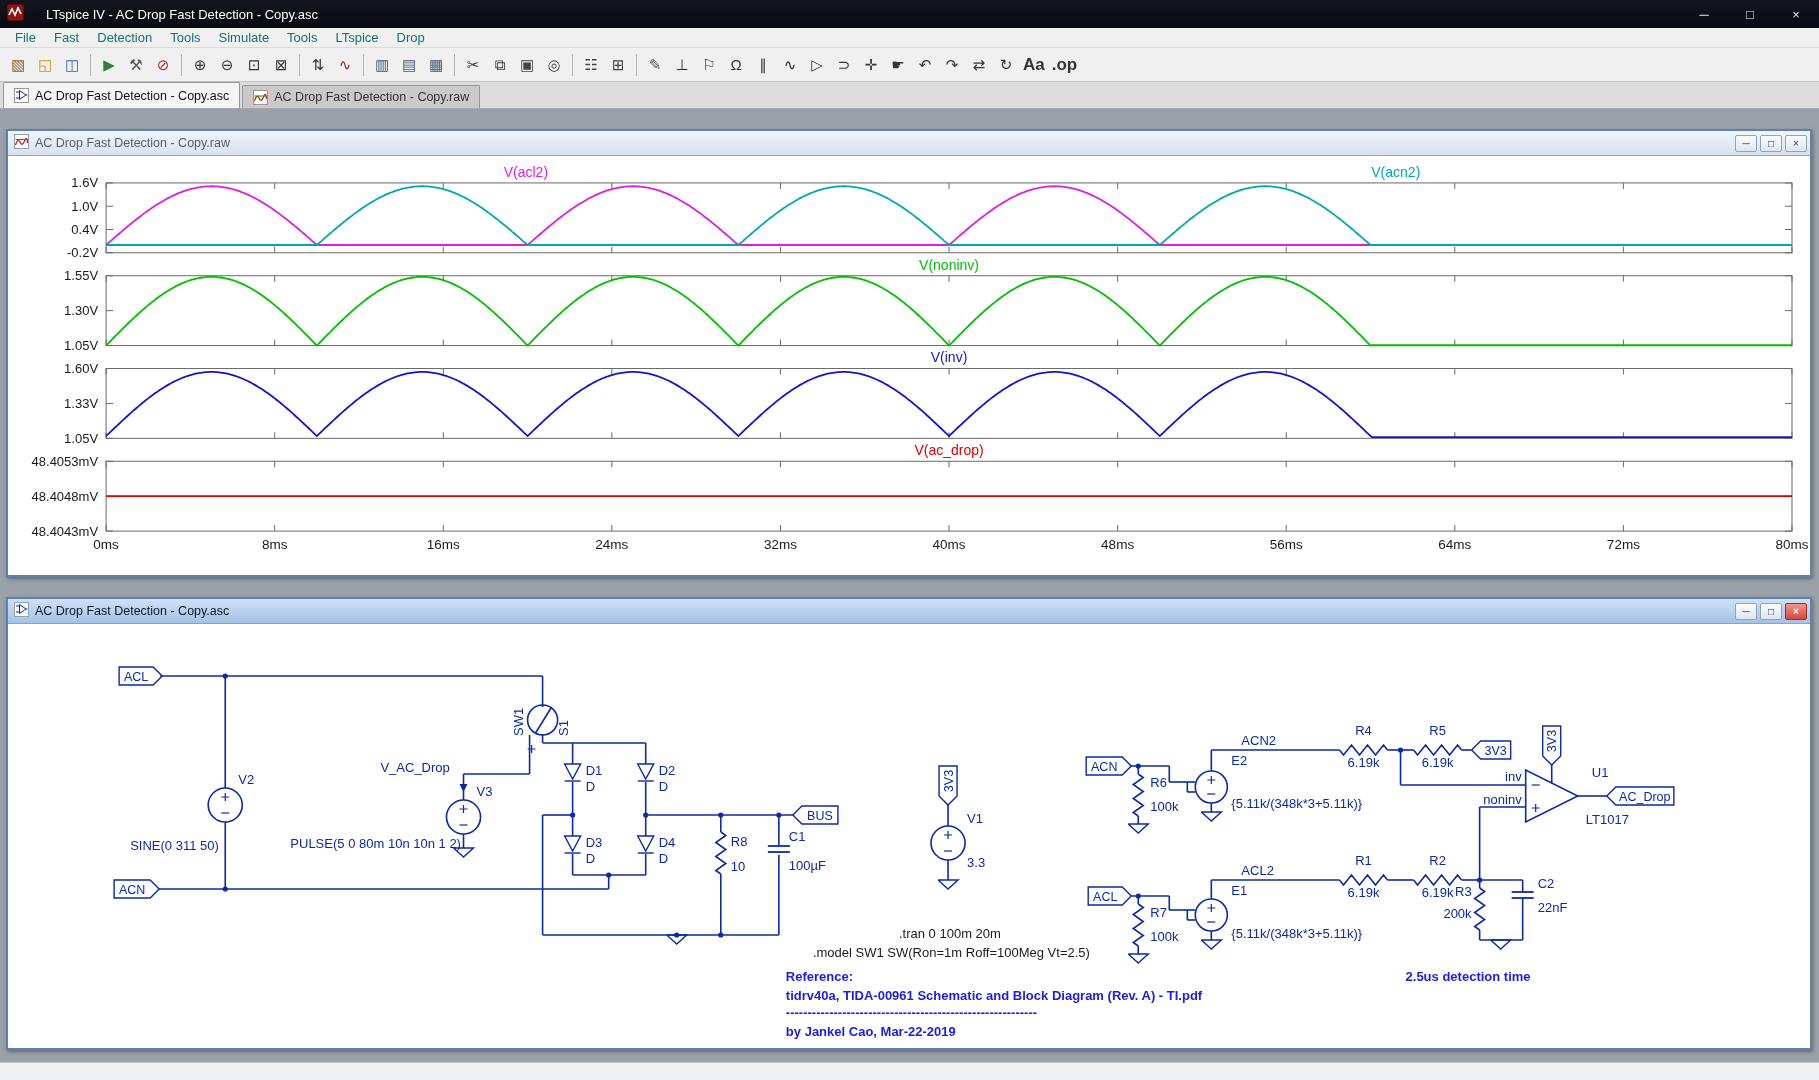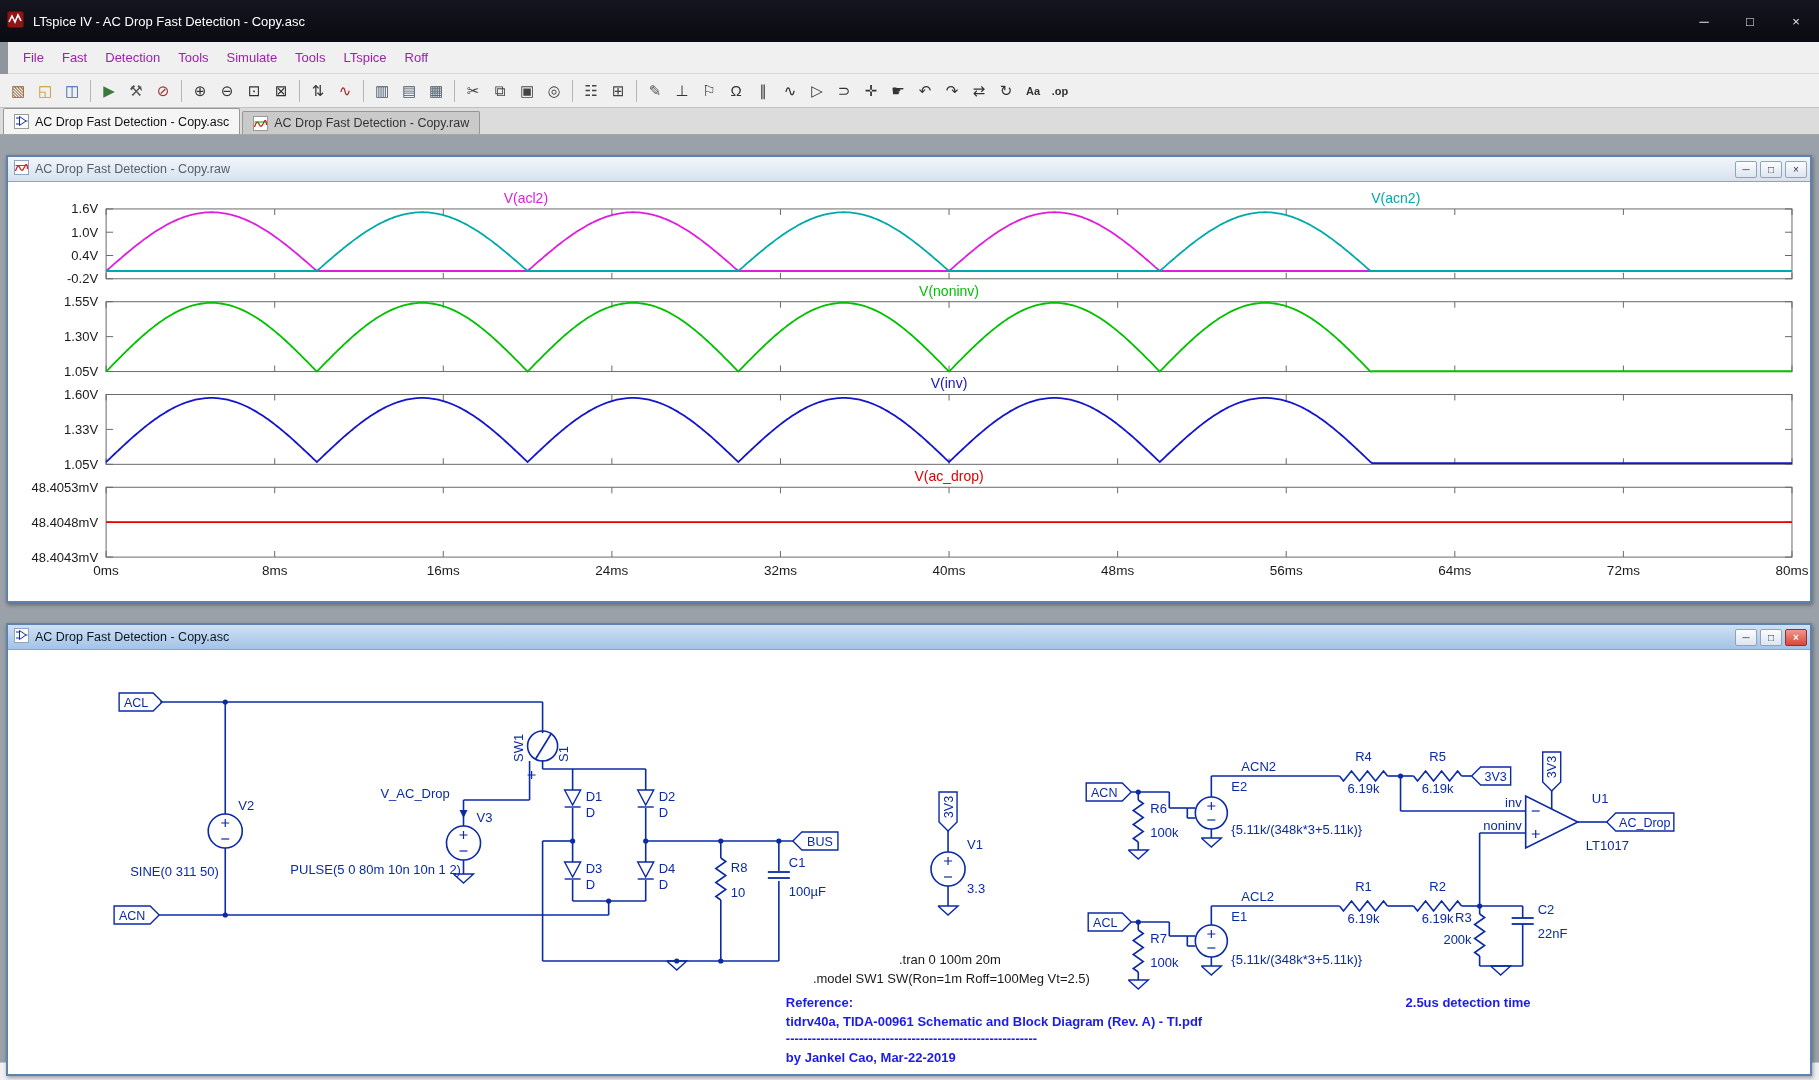--- a/index.html
+++ b/index.html
@@ -1,32 +1,32 @@
 <!DOCTYPE html>
 <html><head>
 <meta charset="utf-8">
 <style>
   * { margin:0; padding:0; box-sizing:border-box; }
   html,body { width:1819px; height:1080px; overflow:hidden; }
   body { font-family:"Liberation Sans", sans-serif; background:#8f959d; }
   .app { width:1819px; height:1080px; display:flex; flex-direction:column; }
 
   
-  .titlebar { height:42px; background:linear-gradient(#15151f,#0a0a12); color:#fff; display:flex; align-items:center; gap:9px; padding-left:7px; font-size:13px; flex:0 0 auto; }
+  .titlebar { height:28px; background:linear-gradient(#15151f,#0a0a12); color:#fff; display:flex; align-items:center; gap:22px; padding-left:7px; font-size:13px; flex:0 0 auto; }
   .win-controls { margin-left:auto; display:flex; height:100%; }
   .wc { width:46px; display:flex; align-items:center; justify-content:center; font-size:13px; color:#eaeaea; }
 
   
-  .menubar { height:32px; background:#f0f0f0; border-bottom:1px solid #dadada; display:flex; align-items:center; padding-left:6px; font-size:13px; color:#a21caf; flex:0 0 auto;margin-left:8px; }
+  .menubar { height:20px; background:#f0f0f0; border-bottom:1px solid #dadada; display:flex; align-items:center; padding-left:6px; font-size:13px; color:#0f766e; flex:0 0 auto; }
   .menu-item { padding:4px 9px; }
 
   
   .toolbar { height:34px; background:#f0f0f0; border-bottom:1px solid #c2c2c2; display:flex; align-items:center; padding-left:5px; gap:1px; flex:0 0 auto; }
   .tbtn { min-width:26px; height:26px; display:flex; align-items:center; justify-content:center; font-size:15px; border:1px solid transparent; border-radius:2px; padding:0 2px; }
-  .tbtn.small-text { font-size:11px; font-weight:bold; }
+  .tbtn.small-text { font-size:17px; font-weight:bold; }
   .tsep { width:1px; height:22px; background:#b5b5b5; margin:0 4px; flex:0 0 auto; }
 
   
   .tabbar { height:27px; background:#dcdcdc; border-bottom:1px solid #a6a6a6; display:flex; align-items:flex-end; padding-left:3px; gap:2px; flex:0 0 auto; }
   .tab { display:flex; align-items:center; gap:6px; height:23px; padding:0 10px; font-size:12.5px; color:#333; background:#cacaca; border:1px solid #979797; border-bottom:none; border-radius:2px 2px 0 0; }
   .tab.active { background:#f5f5f5; height:26px; color:#111; }
   .tab-icon { display:flex; }
 
   
   .mdi { flex:1 1 auto; position:relative; background:#9aa1a9; }
@@ -66,21 +66,21 @@
   </div>
 
   <div class="menubar" id="menubar">
       <div class="menu-item">File</div>
       <div class="menu-item">Fast</div>
       <div class="menu-item">Detection</div>
       <div class="menu-item">Tools</div>
       <div class="menu-item">Simulate</div>
       <div class="menu-item">Tools</div>
       <div class="menu-item">LTspice</div>
-      <div class="menu-item">Roff</div>
+      <div class="menu-item">Drop</div>
     </div>
 
   <div class="toolbar" id="toolbar">
       <div class="tbtn" style="color: rgb(138, 90, 42);">▧</div>
       <div class="tbtn" style="color: rgb(200, 150, 30);">◱</div>
       <div class="tbtn" style="color: rgb(58, 95, 168);">◫</div>
       <div class="tsep"></div>
       <div class="tbtn" style="color: rgb(58, 122, 58);">▶</div>
       <div class="tbtn" style="color: rgb(85, 85, 85);">⚒</div>
       <div class="tbtn" style="color: rgb(160, 48, 48);">⊘</div>

